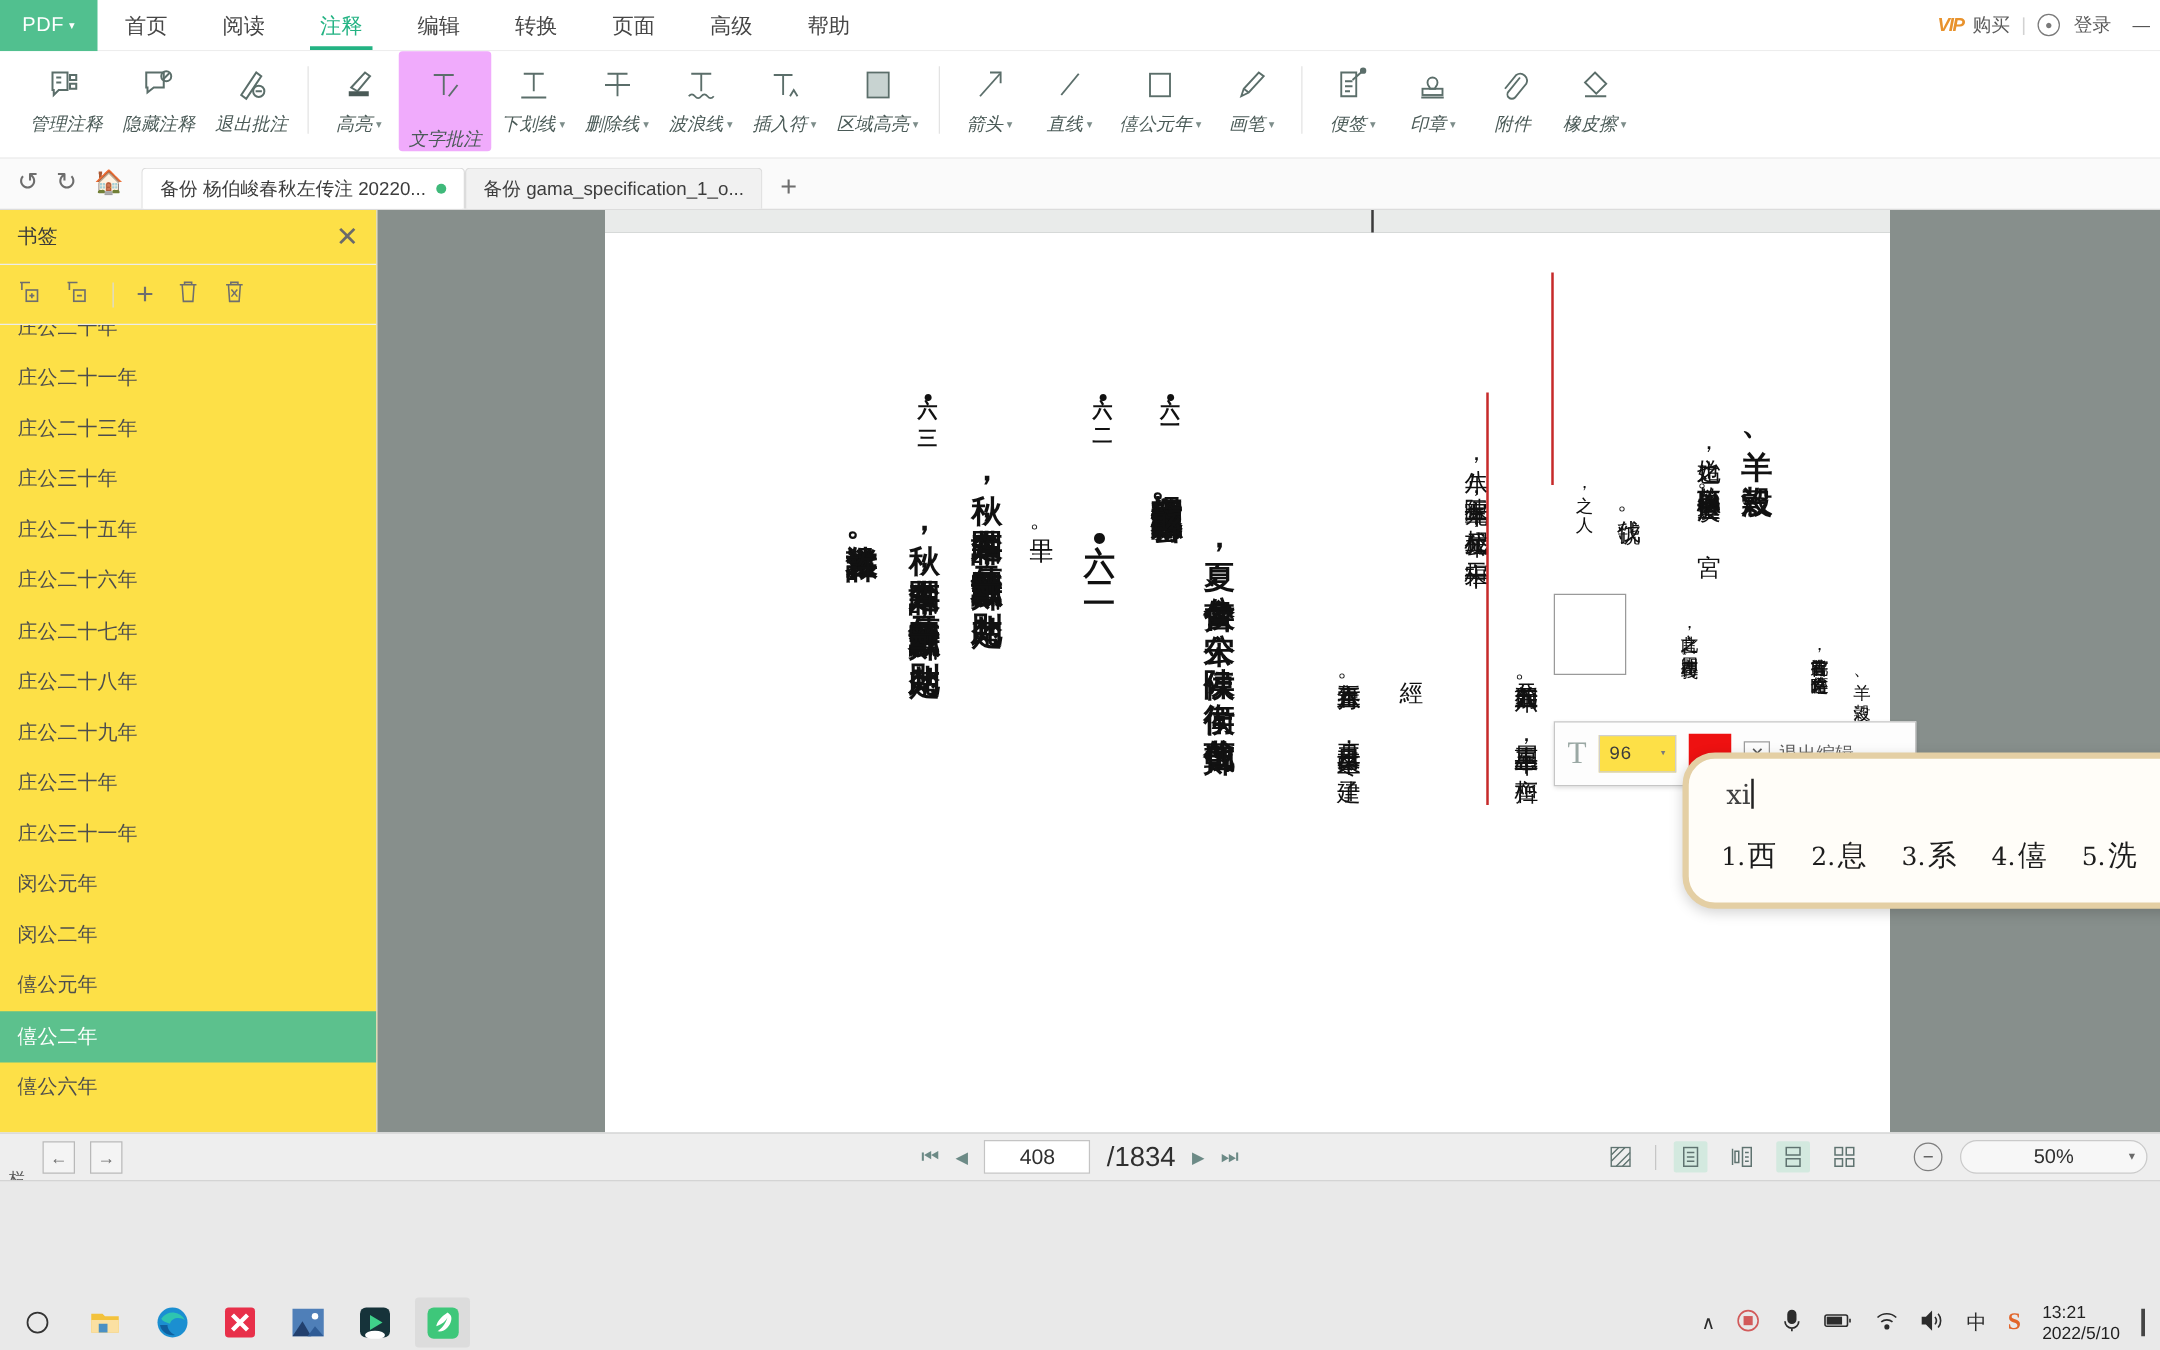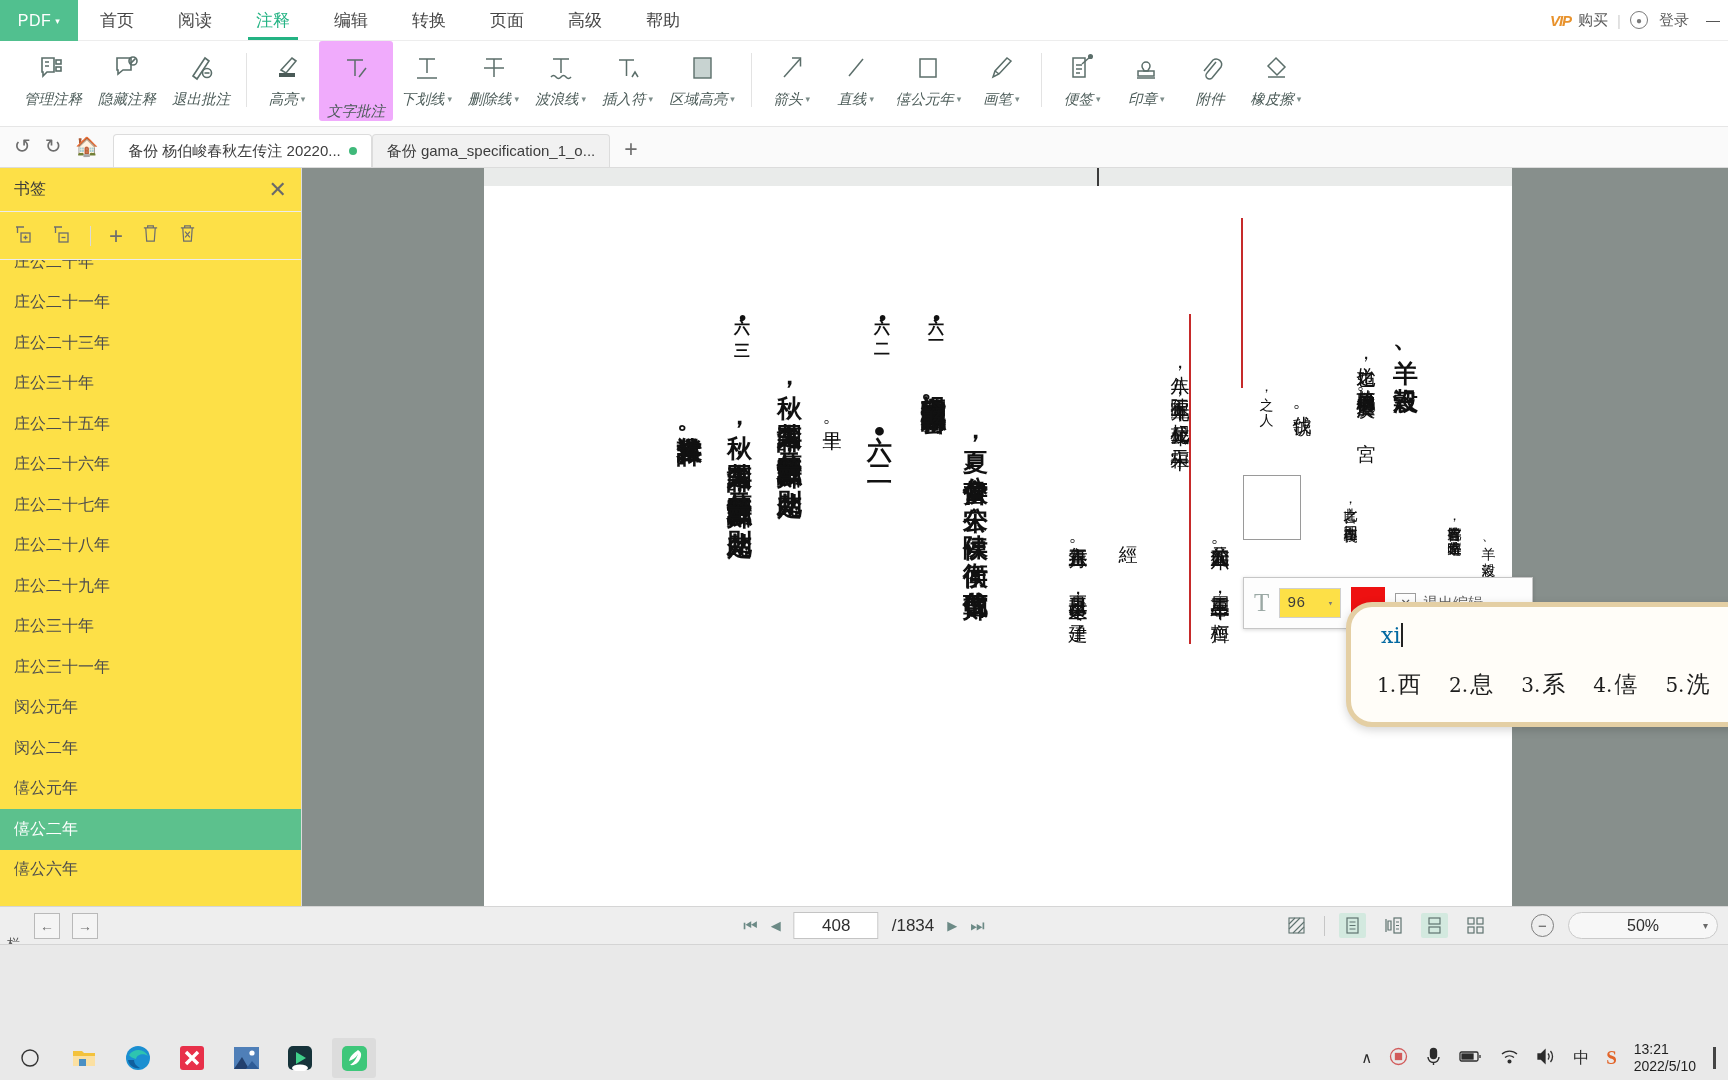--- a/index.html
+++ b/index.html
@@ -165,21 +165,21 @@
 
   
   .ime {
     position: absolute; left: 1044px; top: 434px; width: 591px; height: 125px;
     background: #fffdf8; border: 5px solid #e4cfa4; border-radius: 26px;
     box-shadow: 0 3px 10px rgba(0,0,0,.17);
   }
   .ime-input {
     position: absolute; left: 30px; top: 16px;
     font-family: "DejaVu Serif", "Liberation Serif", serif;
-    font-size: 22px; color: #0369a1;
+    font-size: 22px; color: #404040;
   }
   .ime-caret {
     display: inline-block; width: 1.5px; height: 24px; background: #222;
     vertical-align: -4px; margin-left: 1px;
   }
   .ime-cands {
     position: absolute; left: 26px; top: 62px; right: 16px;
     display: flex; align-items: center; gap: 28px;
     font-family: "DejaVu Serif", "Liberation Serif", serif;
     font-size: 23px; color: #1d1d1d;
@@ -202,21 +202,21 @@
   }
   .sbcenter { position: absolute; left: 50%; transform: translateX(-50%);
     display: flex; align-items: center; gap: 13px; }
   .pgicon { color: #6c8a86; font-size: 16px; }
   .pgicon.sm { font-size: 13px; }
   .pgbox {
     width: 85px; height: 27px; background: #ffffff; border: 1px solid #c4c4c4;
     display: flex; align-items: center; justify-content: center;
     font-size: 17px; color: #2f2f2f;
   }
-  .pgtotal { font-size: 17px; color: #2f2f2f; }
+  .pgtotal { font-size: 22px; color: #2f2f2f; }
   .sbright { margin-left: auto; display: flex; align-items: center; gap: 14px; padding-right: 10px; }
   .vmode {
     width: 27px; height: 25px; display: flex; align-items: center; justify-content: center;
     color: #5f7370; font-size: 16px; border-radius: 2px;
   }
   .vmode.on { background: #d3e9df; }
   .zoom-circ {
     width: 23px; height: 23px; border: 1.4px solid #7e7e7e; border-radius: 50%;
     display: flex; align-items: center; justify-content: center; font-size: 15px; color: #555;
   }

